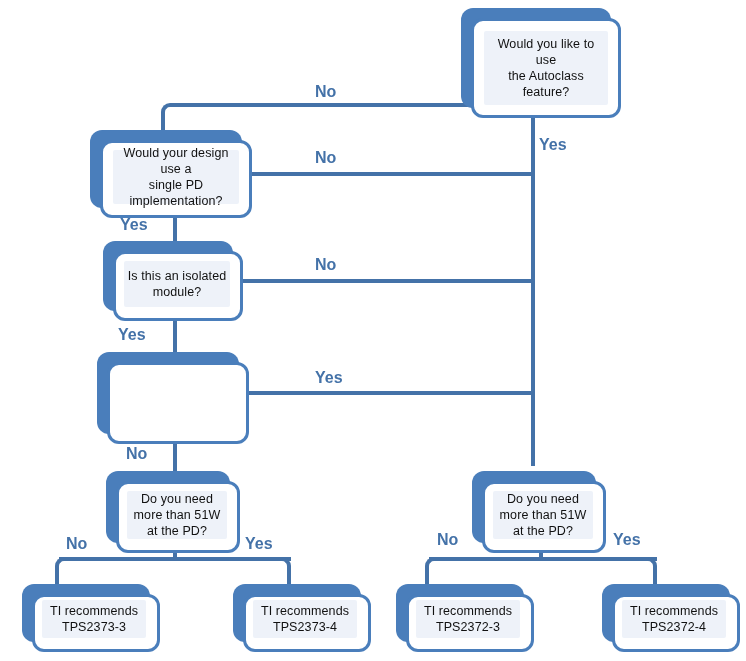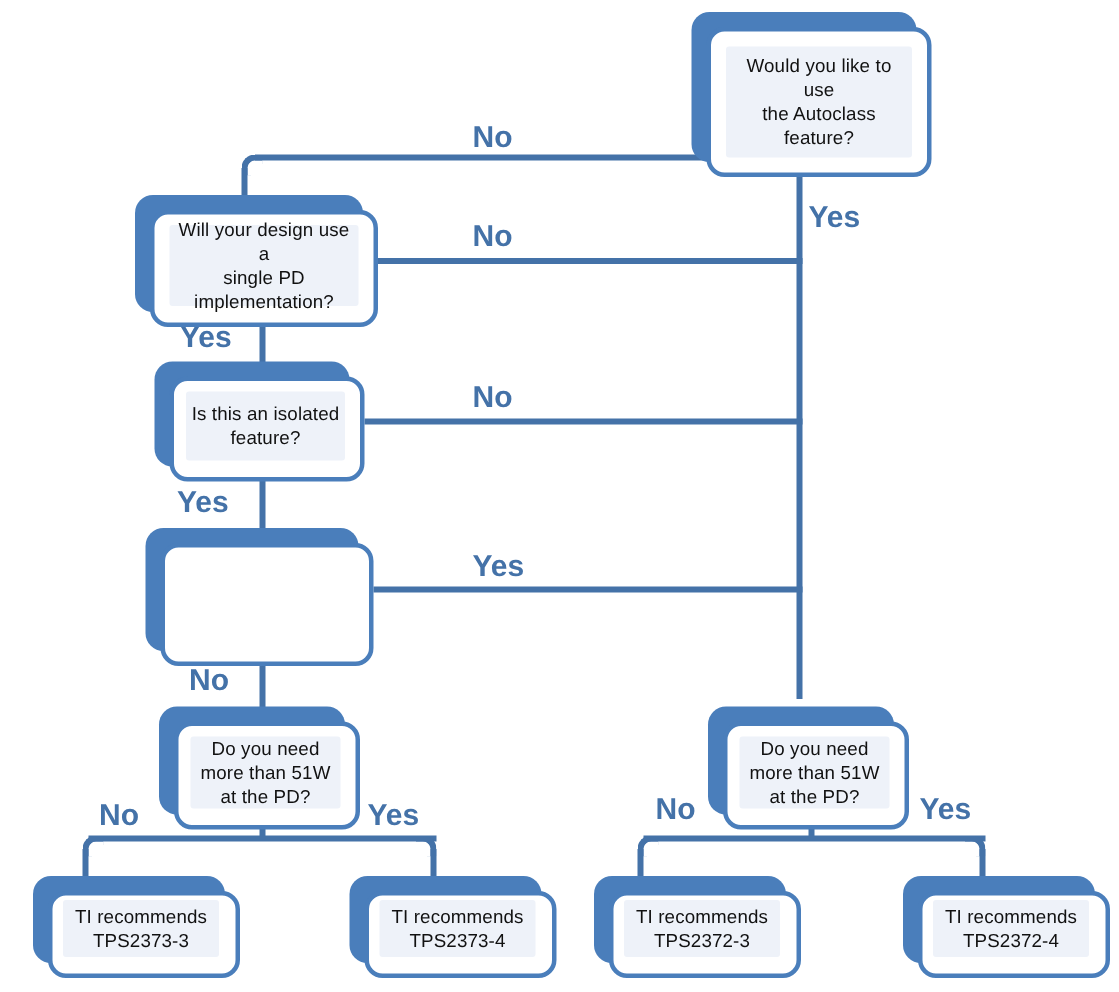--- a/index.html
+++ b/index.html
@@ -95,21 +95,21 @@
   .corner-tr {
     border-width: 4px 4px 0 0;
     border-top-right-radius: 9px;
   }
 
   
   .edge-label {
     position: absolute;
     color: #4472a8;
     font-weight: bold;
-    font-size: 20px;
+    font-size: 16px;
     line-height: 20px;
     white-space: nowrap;
   }
 </style>
 </head>
 <body>
 
 <div id="canvas">
 
   <div class="line vline" style="left:531px; top:104px; height:362px;"></div>
@@ -164,32 +164,32 @@
       <span class="label">Would  you like to use
 the Autoclass
 feature?</span>
     </div>
   </div>
 
   <div class="node decision" style="left:90px; top:130px; width:152px; height:78px;">
     <div class="shadow"></div>
     <div class="card"></div>
     <div class="inner" style="left:23px; top:20px; right:3px; bottom:4px;">
-      <span class="label">Will your design use a
+      <span class="label">Would your design use a
 single PD
 implementation?</span>
     </div>
   </div>
 
   <div class="node decision" style="left:103px; top:241px; width:130px; height:70px;">
     <div class="shadow"></div>
     <div class="card"></div>
     <div class="inner" style="left:21px; top:20px; right:3px; bottom:4px;">
       <span class="label">Is this  an isolated
-feature?</span>
+module?</span>
     </div>
   </div>
 
   <div class="node decision" style="left:97px; top:352px; width:142px; height:82px;">
     <div class="shadow"></div>
     <div class="card"></div>
   </div>
 
   <div class="node decision" style="left:106px; top:471px; width:124px; height:72px;">
     <div class="shadow"></div>

